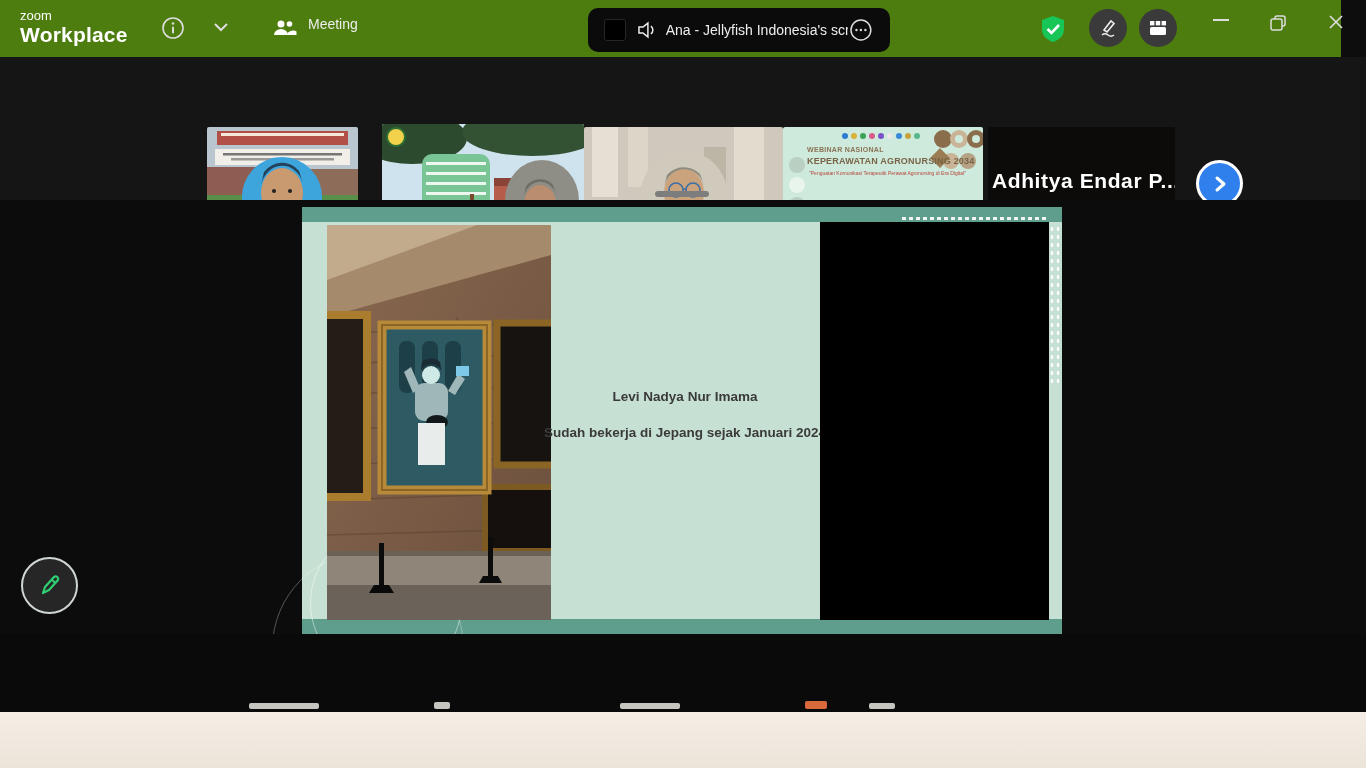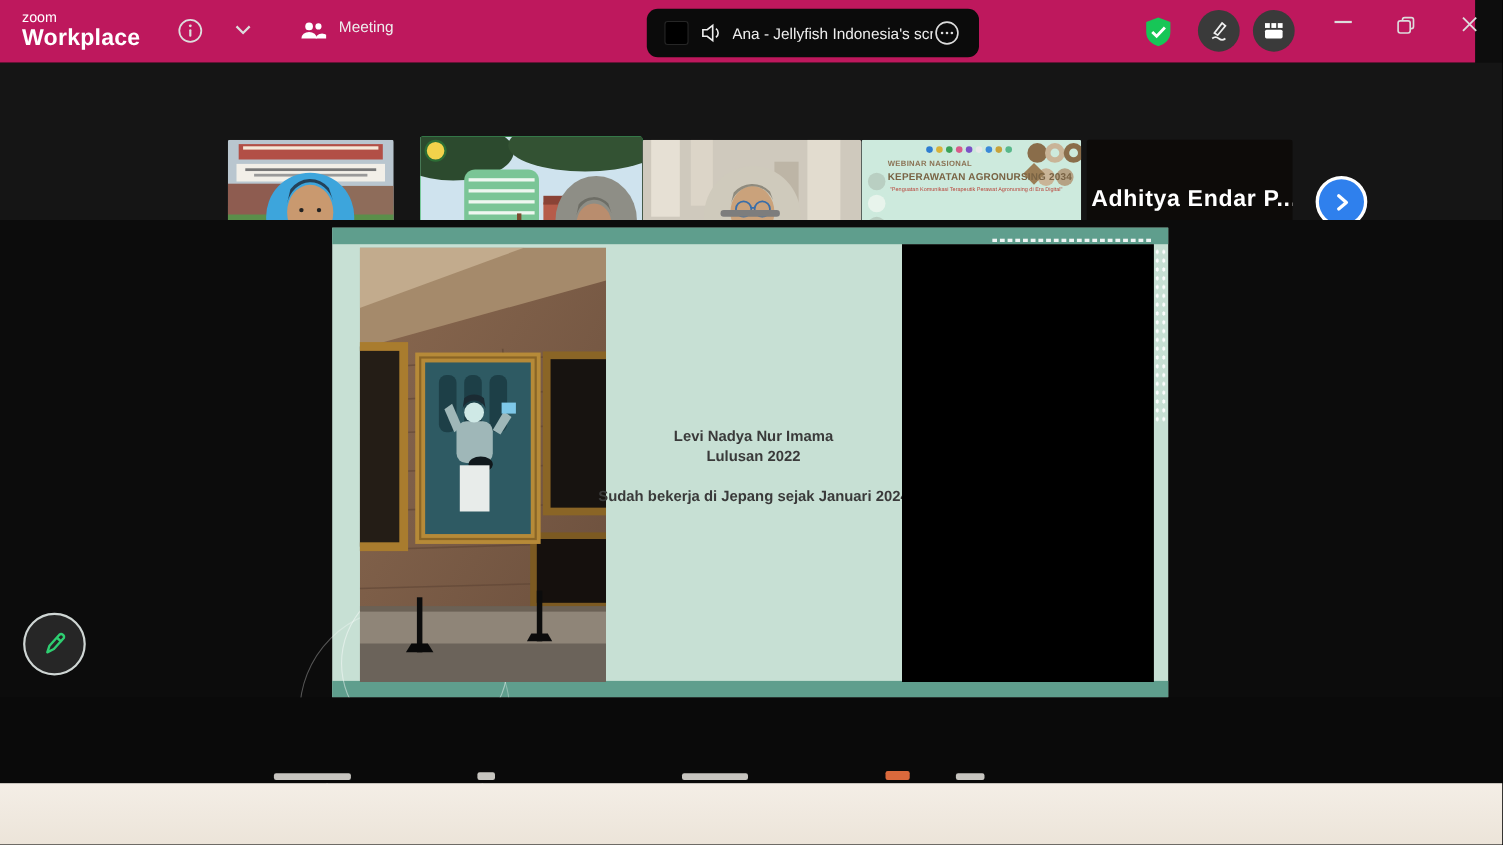--- a/index.html
+++ b/index.html
@@ -1,20 +1,20 @@
 <!DOCTYPE html>
 <html><head>
 <meta charset="utf-8">
 <style>
   html,body{margin:0;padding:0;background:#000;}
   #app{position:relative;width:1366px;height:768px;overflow:hidden;
        font-family:"Liberation Sans",sans-serif;background:#0d0d0d;}
   .abs{position:absolute;}
   
-  .titlebar{left:0;top:0;width:1341px;height:57px;background:#be185d;}
+  .titlebar{left:0;top:0;width:1341px;height:57px;background:#4d7c0f;}
   .logo{left:20px;top:9px;color:#fff;line-height:1.1;}
   .logo .l1{font-size:13px;}
   .logo .l2{font-size:21px;font-weight:bold;letter-spacing:.2px;}
   .tb-ic{display:flex;justify-content:center;color:#ddd;}
   .tab{left:588px;top:8px;width:302px;height:44px;background:#0b0b0b;border-radius:10px;
        display:flex;align-items:center;padding:0 16px;box-sizing:border-box;color:#eee;}
   .tab .thumb{width:20px;height:20px;background:#000;border:1px solid #262626;border-radius:3px;margin-right:10px;}
   .tab .t-label{font-size:14px;white-space:nowrap;overflow:hidden;max-width:190px;}
   .circle-btn{width:38px;height:38px;border-radius:50%;background:#3a3a3a;display:flex;align-items:center;justify-content:center;}
   
@@ -356,21 +356,20 @@
           <rect x="52" y="318" width="5" height="50" fill="#0c0c0c"></rect>
           <polygon points="42,368 67,368 62,360 47,360" fill="#0c0c0c"></polygon>
           <rect x="161" y="312" width="5" height="46" fill="#0c0c0c"></rect>
           <polygon points="152,358 175,358 171,351 156,351" fill="#0c0c0c"></polygon>
           <rect x="0" y="360" width="224" height="35" fill="#000" opacity=".25"></rect>
         </svg>
       </div>
 
       <div class="slide-text">
         <div>Levi Nadya Nur Imama</div>
-        <div>Lulusan 2022</div>
         <div class="gap"></div>
         <div style="white-space:nowrap;">Sudah bekerja di Jepang sejak Januari 2024</div>
       </div>
 
       <div class="blackrect"></div>
       <div class="dotgrid"></div>
     </div>
   </div>
 
   <div class="abs fab">

